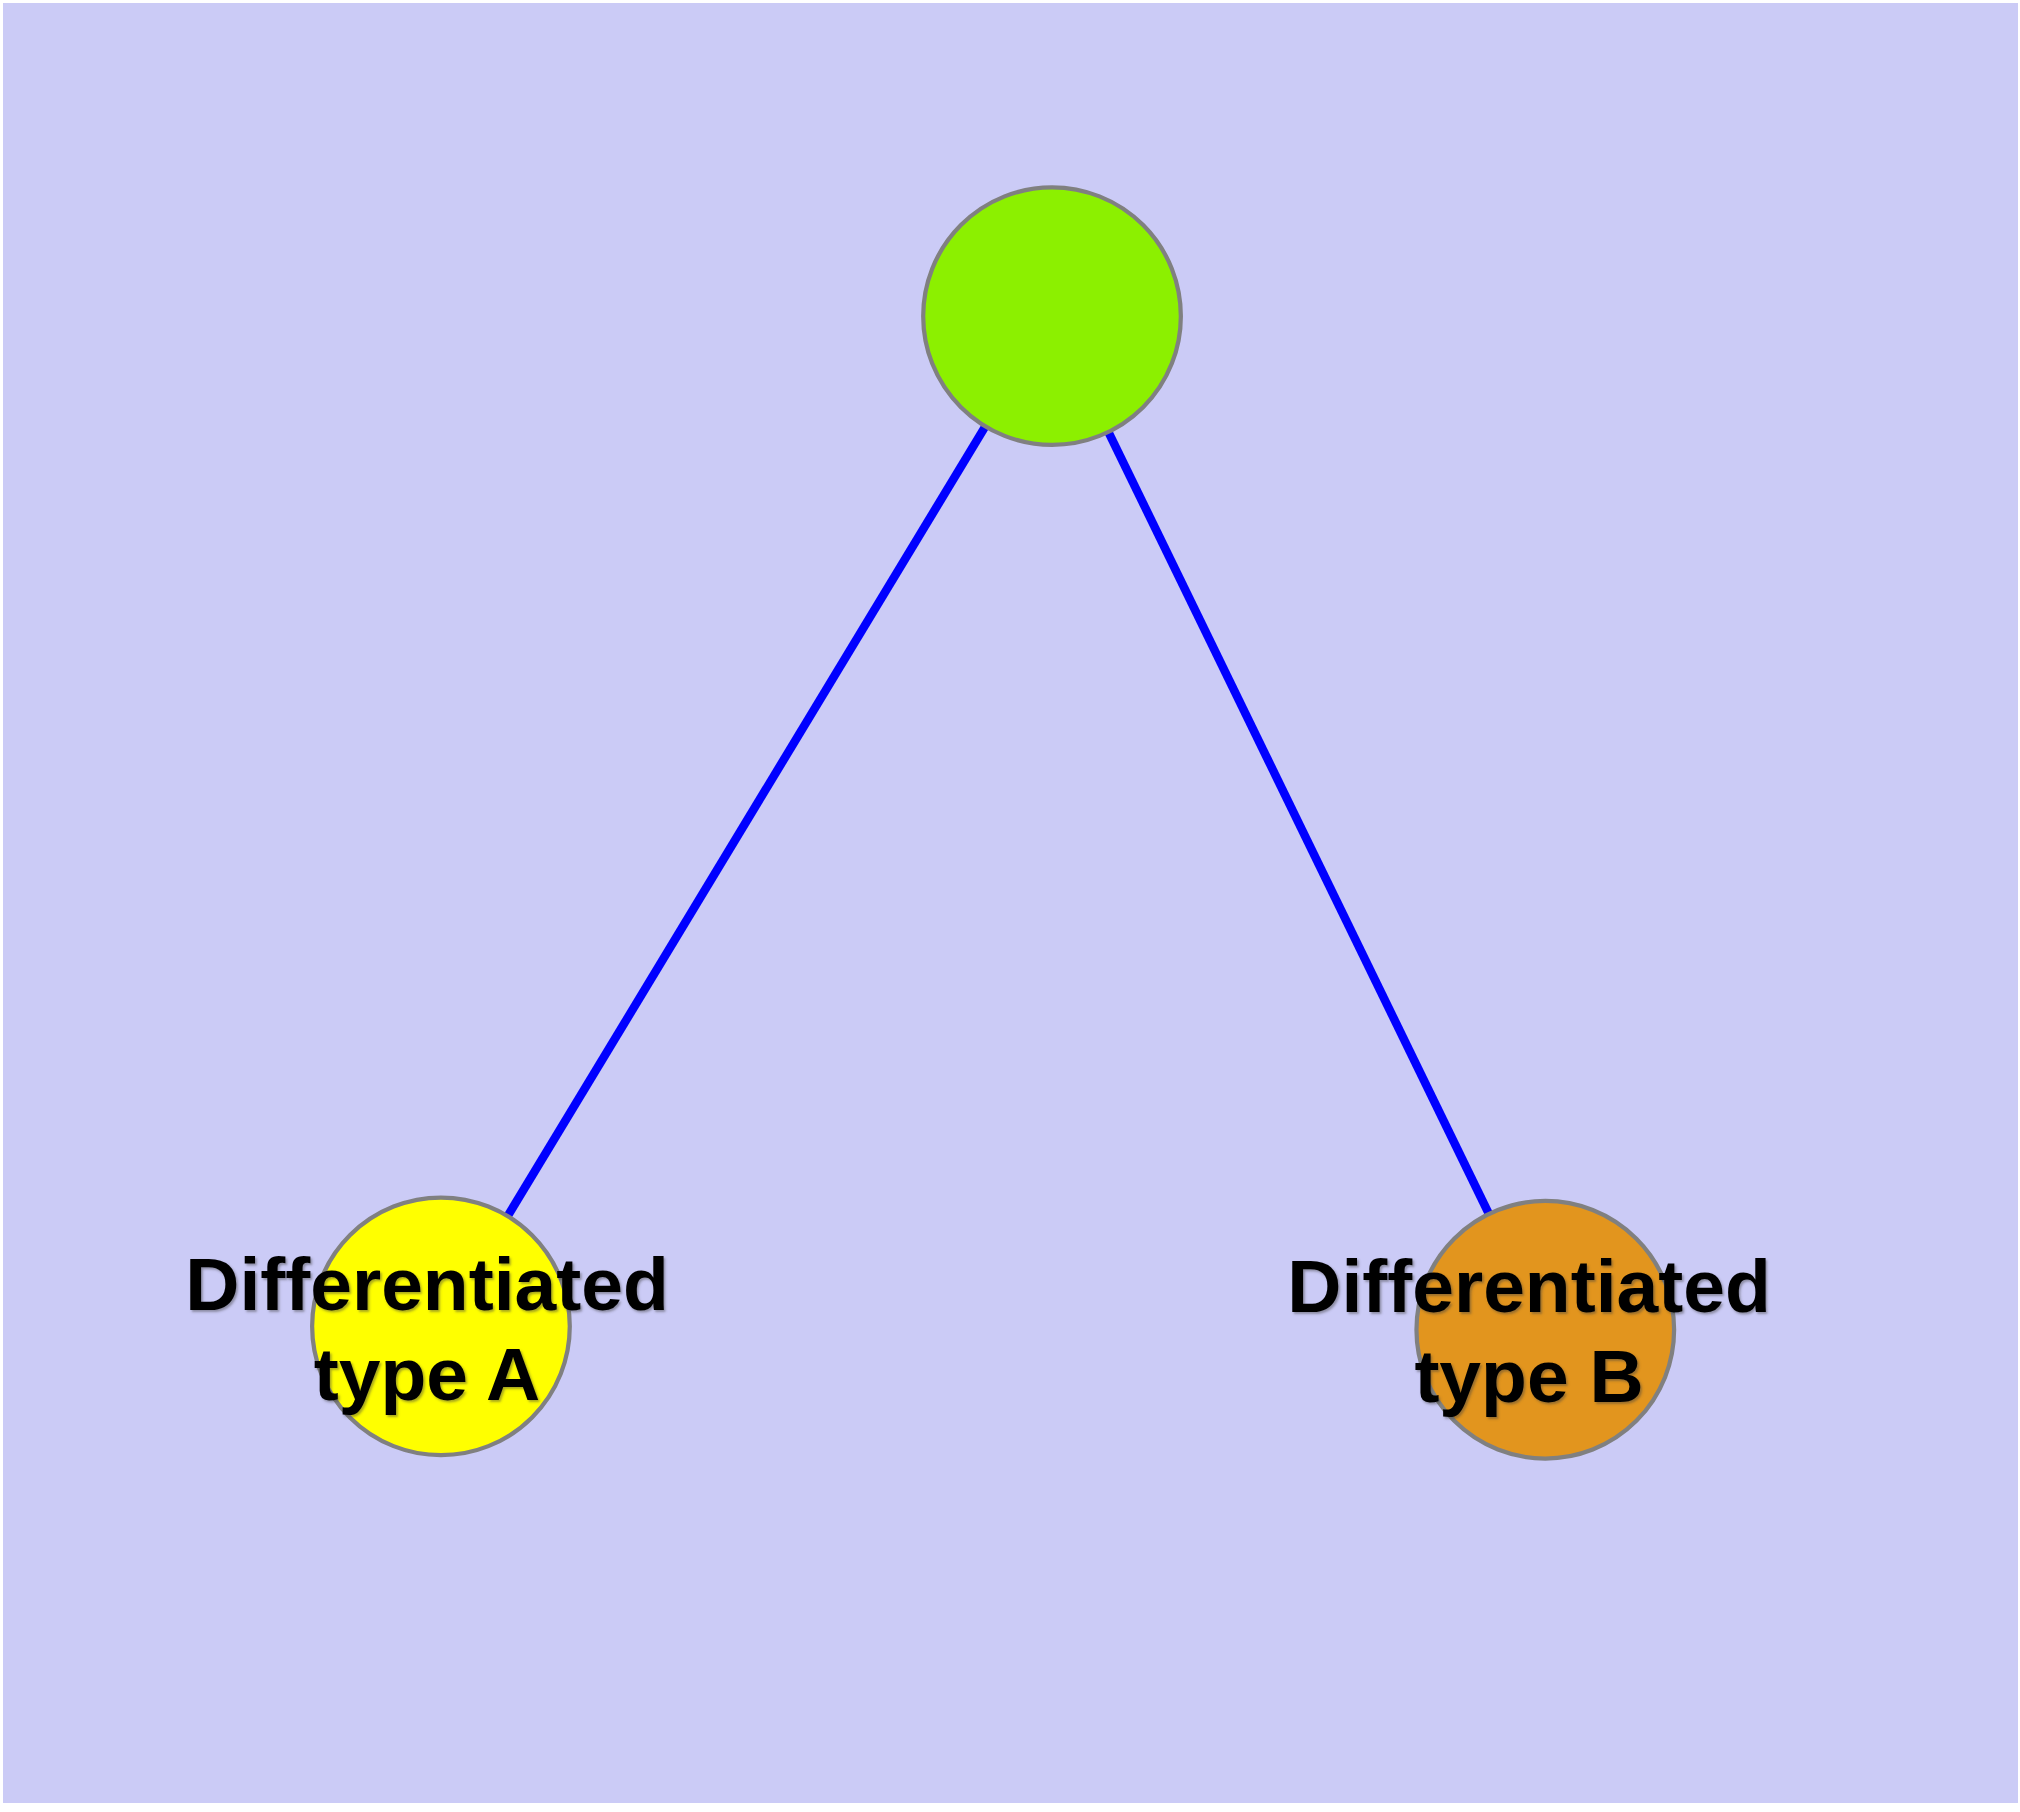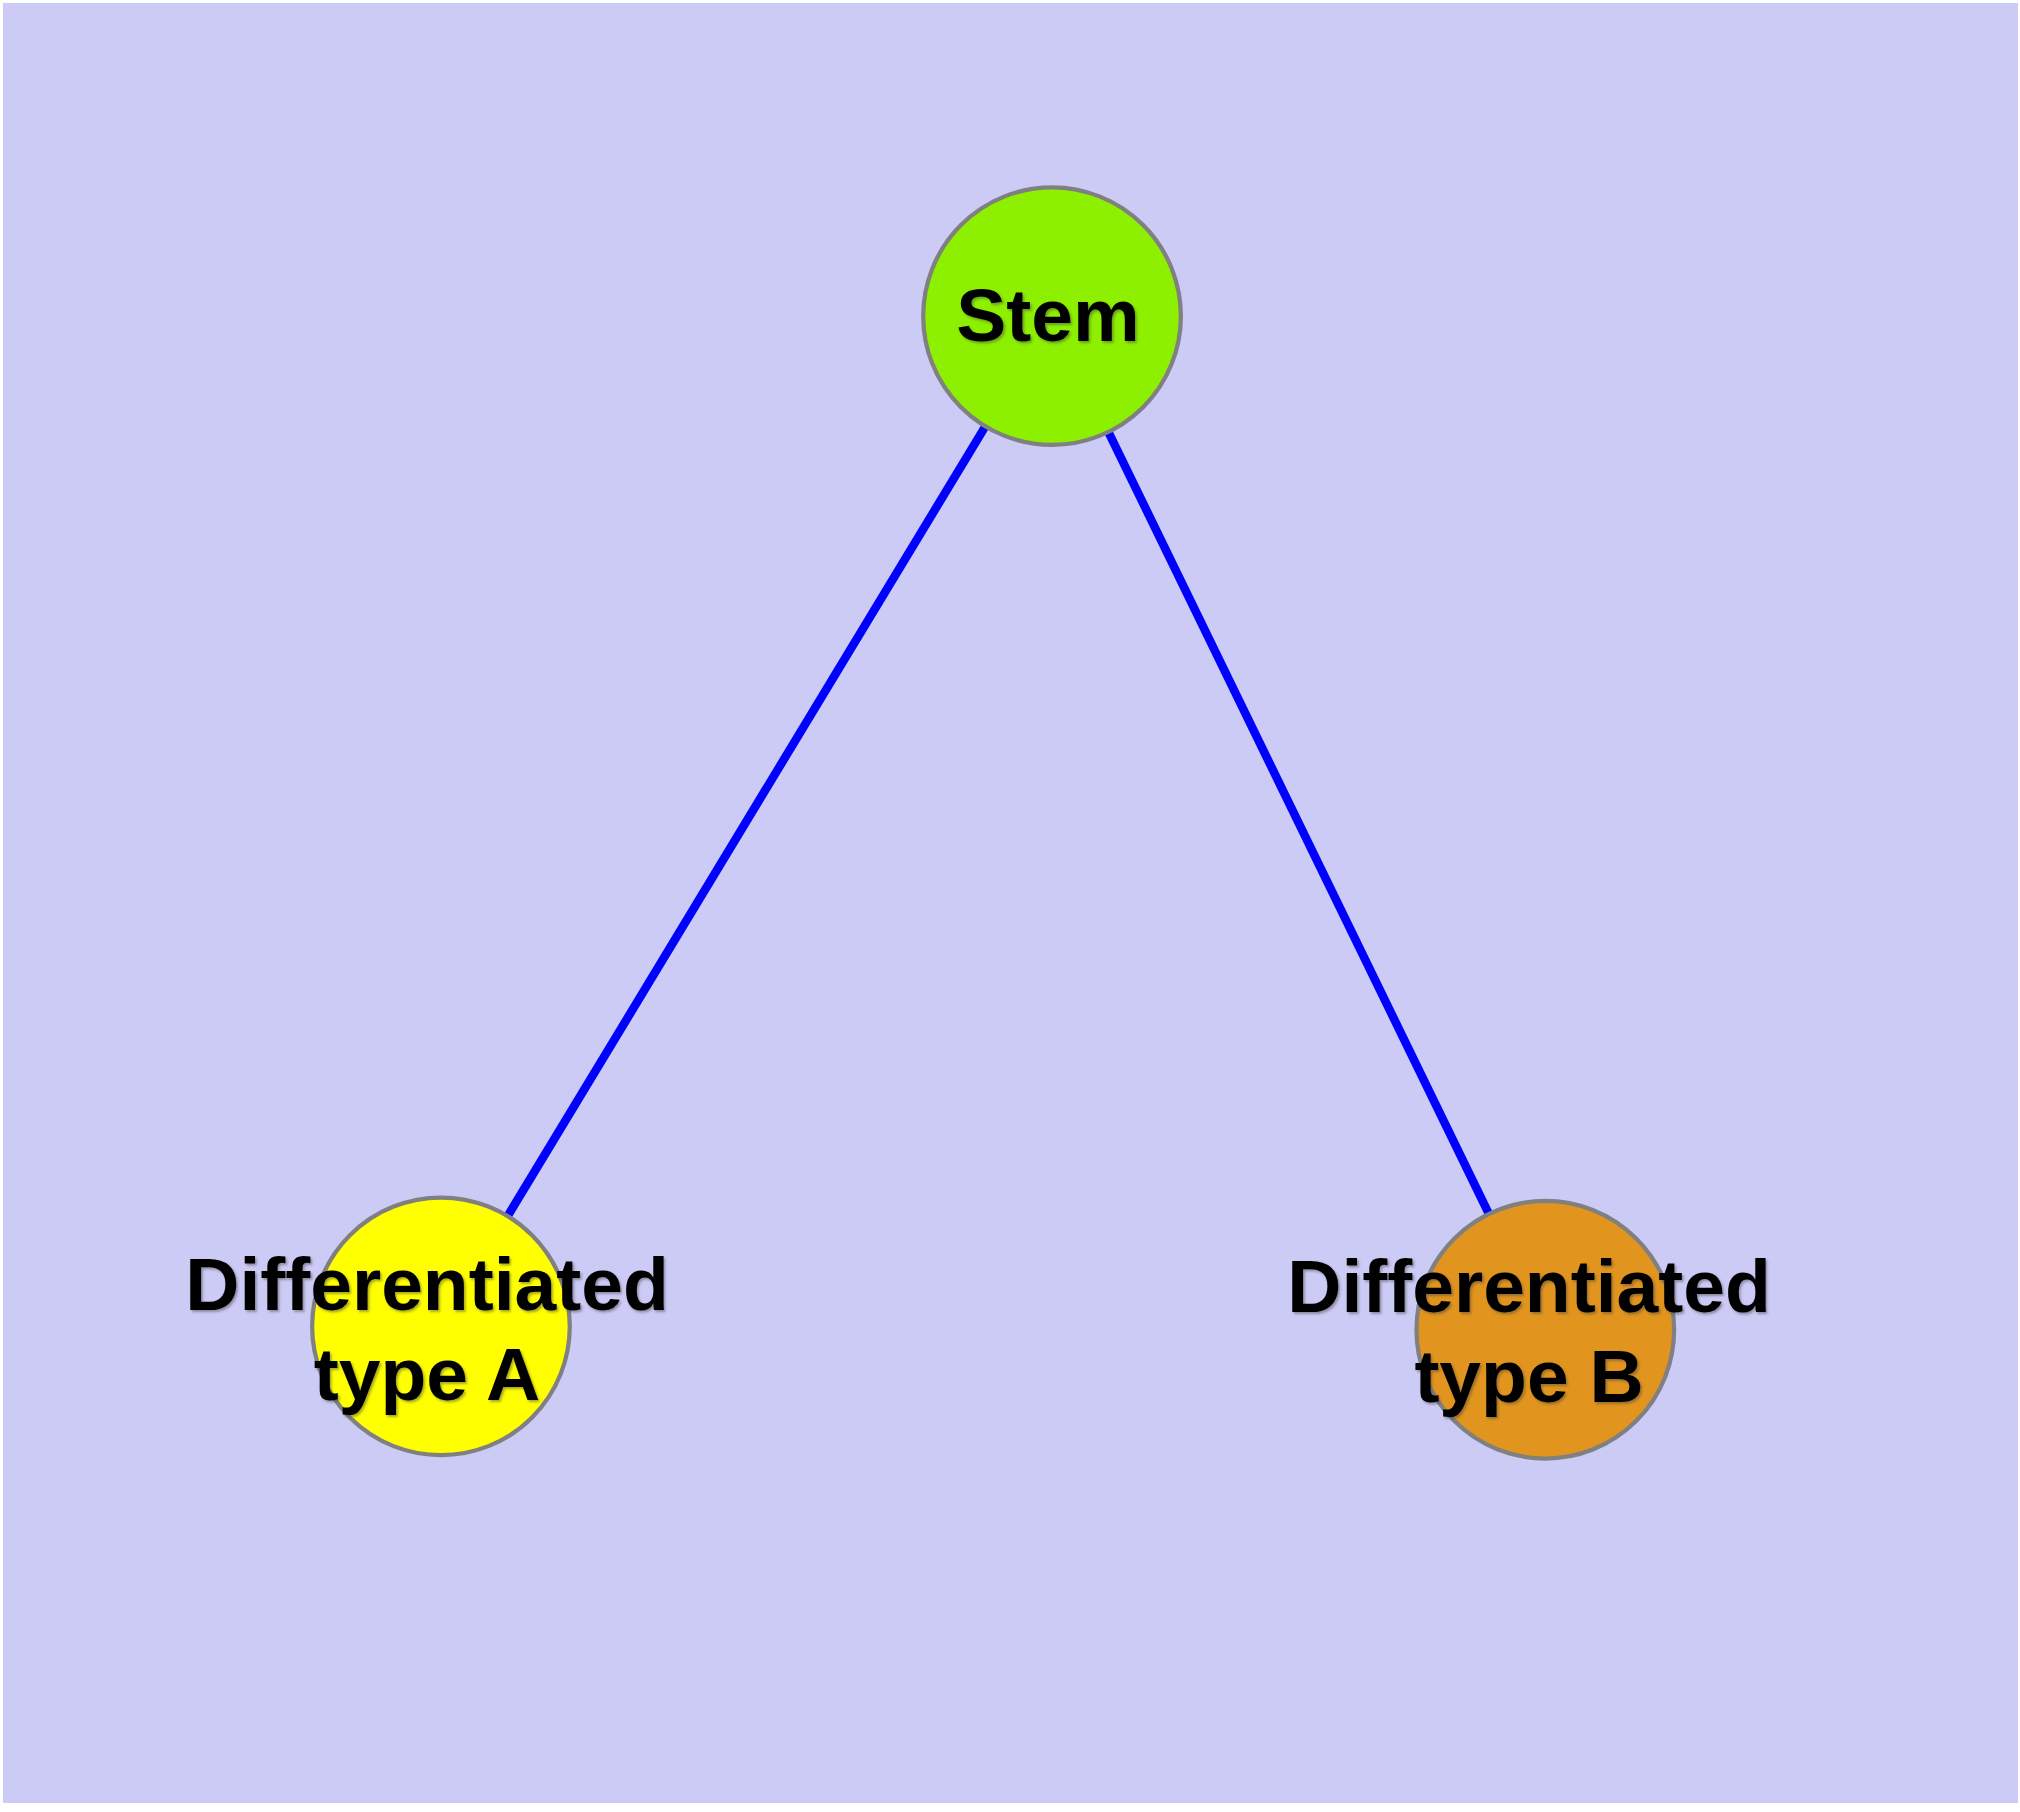--- a/index.html
+++ b/index.html
@@ -65,21 +65,20 @@
   <svg class="graph" viewBox="0 0 2384 2138">
 
     <line class="edge" x1="1241" y1="373" x2="520" y2="1565" stroke="#0000FF"></line>
     <line class="edge" x1="1241" y1="373" x2="1823" y2="1569" stroke="#0000FF"></line>
 
     <circle class="node" cx="1241" cy="373" r="152" fill="#8CF000"></circle>
     <circle class="node" cx="520" cy="1565" r="152" fill="#FFFF00"></circle>
     <circle class="node" cx="1823" cy="1569" r="152" fill="#E2951E"></circle>
   </svg>
 
-  <div class="node-label" style="left:1048px; top:315px;">Stem</div>
 
   <div class="node-label" style="left:427px; top:1329px;">Differentiated
 type A</div>
 
   <div class="node-label" style="left:1529px; top:1331px;">Differentiated
 type B</div>
 
 </div>
 
 

